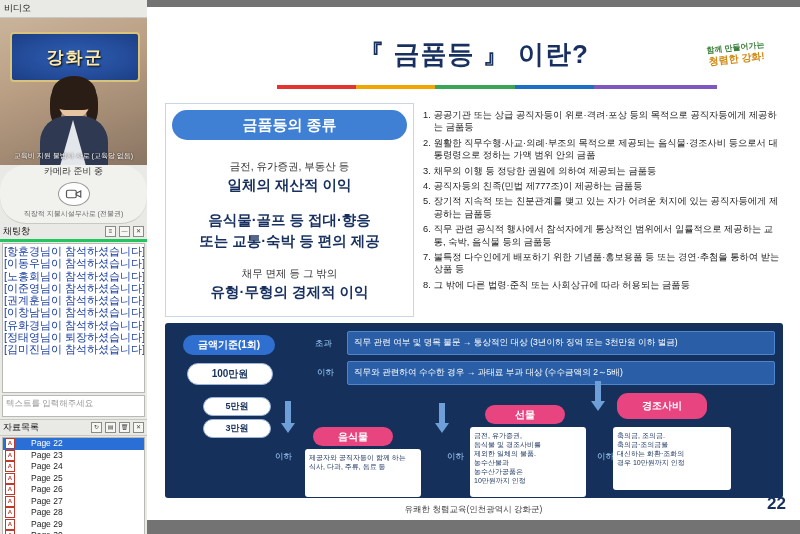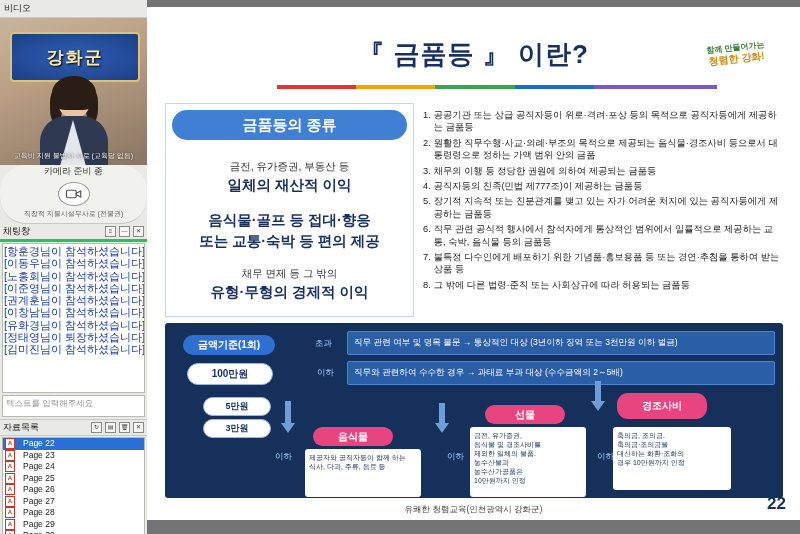--- a/index.html
+++ b/index.html
@@ -100,21 +100,21 @@
   }
   .doc-head{
     display:flex;align-items:center;justify-content:space-between;
     background:#e9e9e6;border-top:1px solid #c8c8c4;border-bottom:1px solid #c8c8c4;padding:1px 3px;
   }
   .doc-head .t{font-size:9px;color:#111;}
   .doc-list{
     background:#fff;border:1px solid #b9b9b4;margin:1px 2px;height:138px;overflow:hidden;
   }
   .doc-row{
-    display:flex;align-items:center;gap:8px;font-size:8.5px;color:#222;
+    display:flex;align-items:center;gap:16px;font-size:8.5px;color:#222;
     padding:0 2px;line-height:11.5px;
   }
   .doc-row.sel{background:#2a6fd6;color:#fff;}
   .pdfico{
     width:8px;height:9px;background:#fff;border:1px solid #c0392b;color:#c0392b;
     font-size:6px;line-height:9px;text-align:center;flex:none;font-weight:bold;
   }
 
   
   .stage{

